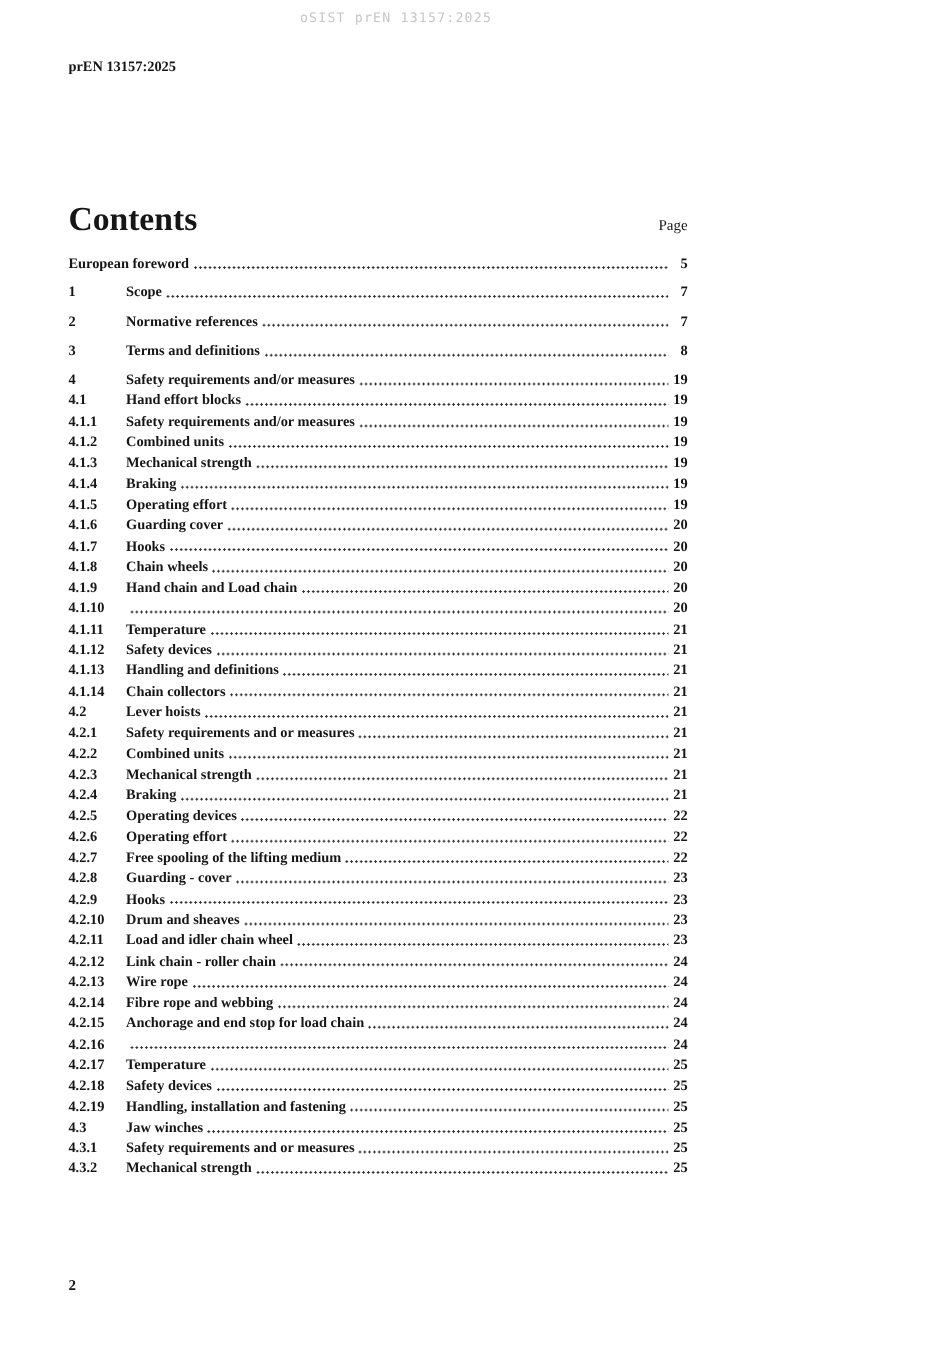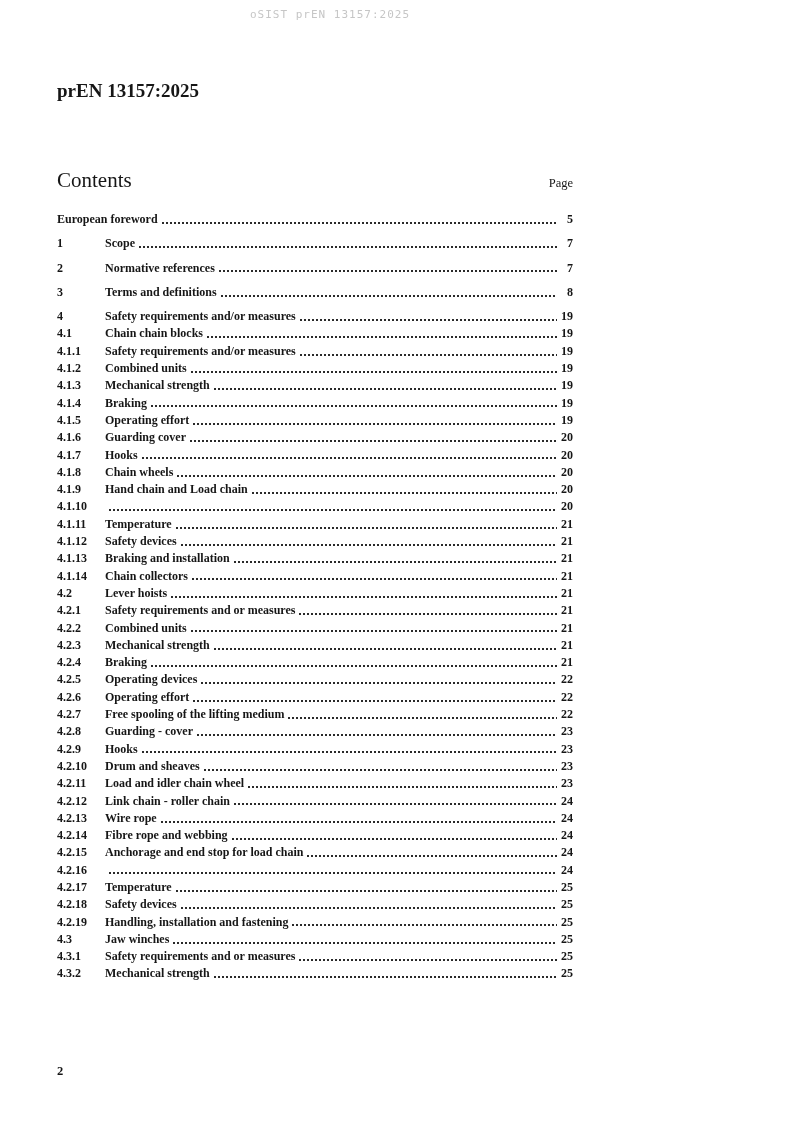--- a/index.html
+++ b/index.html
@@ -24,36 +24,35 @@
     text-align: center;
     font-family: "DejaVu Sans Mono", "Liberation Mono", monospace;
     font-size: 11px;
     letter-spacing: 1px;
     color: #c6c6c6;
   }
   .doc-ref {
     position: absolute;
     top: 48px;
     left: 57px;
-    font-size: 19px;
+    font-size: 12px;
     font-weight: bold;
-    margin-top: 32px;
   }
   .contents-header {
     position: absolute;
     top: 168px;
     left: 57px;
     right: 87px;
     display: flex;
     justify-content: space-between;
     align-items: baseline;
   }
   .contents-title {
-    font-size: 21px;
-    font-weight: normal;
+    font-size: 28px;
+    font-weight: bold;
   }
   .page-col-label {
     font-size: 12.5px;
     font-weight: normal;
   }
   .toc-list {
     position: absolute;
     top: 211px;
     left: 57px;
     right: 87px;
@@ -143,21 +142,21 @@
 
     <div class="toc-row major">
       <span class="toc-num">4</span>
       <span class="toc-title">Safety requirements and/or measures</span>
       <span class="toc-leader"></span>
       <span class="toc-page">19</span>
     </div>
 
     <div class="toc-row sub">
       <span class="toc-num">4.1</span>
-      <span class="toc-title">Chain chain blocks</span>
+      <span class="toc-title">Hand effort blocks</span>
       <span class="toc-leader"></span>
       <span class="toc-page">19</span>
     </div>
 
     <div class="toc-row sub">
       <span class="toc-num">4.1.1</span>
       <span class="toc-title">Safety requirements and/or measures</span>
       <span class="toc-leader"></span>
       <span class="toc-page">19</span>
     </div>
@@ -233,21 +232,21 @@
 
     <div class="toc-row sub">
       <span class="toc-num">4.1.12</span>
       <span class="toc-title">Safety devices</span>
       <span class="toc-leader"></span>
       <span class="toc-page">21</span>
     </div>
 
     <div class="toc-row sub">
       <span class="toc-num">4.1.13</span>
-      <span class="toc-title">Braking and installation</span>
+      <span class="toc-title">Handling and definitions</span>
       <span class="toc-leader"></span>
       <span class="toc-page">21</span>
     </div>
 
     <div class="toc-row sub">
       <span class="toc-num">4.1.14</span>
       <span class="toc-title">Chain collectors</span>
       <span class="toc-leader"></span>
       <span class="toc-page">21</span>
     </div>

